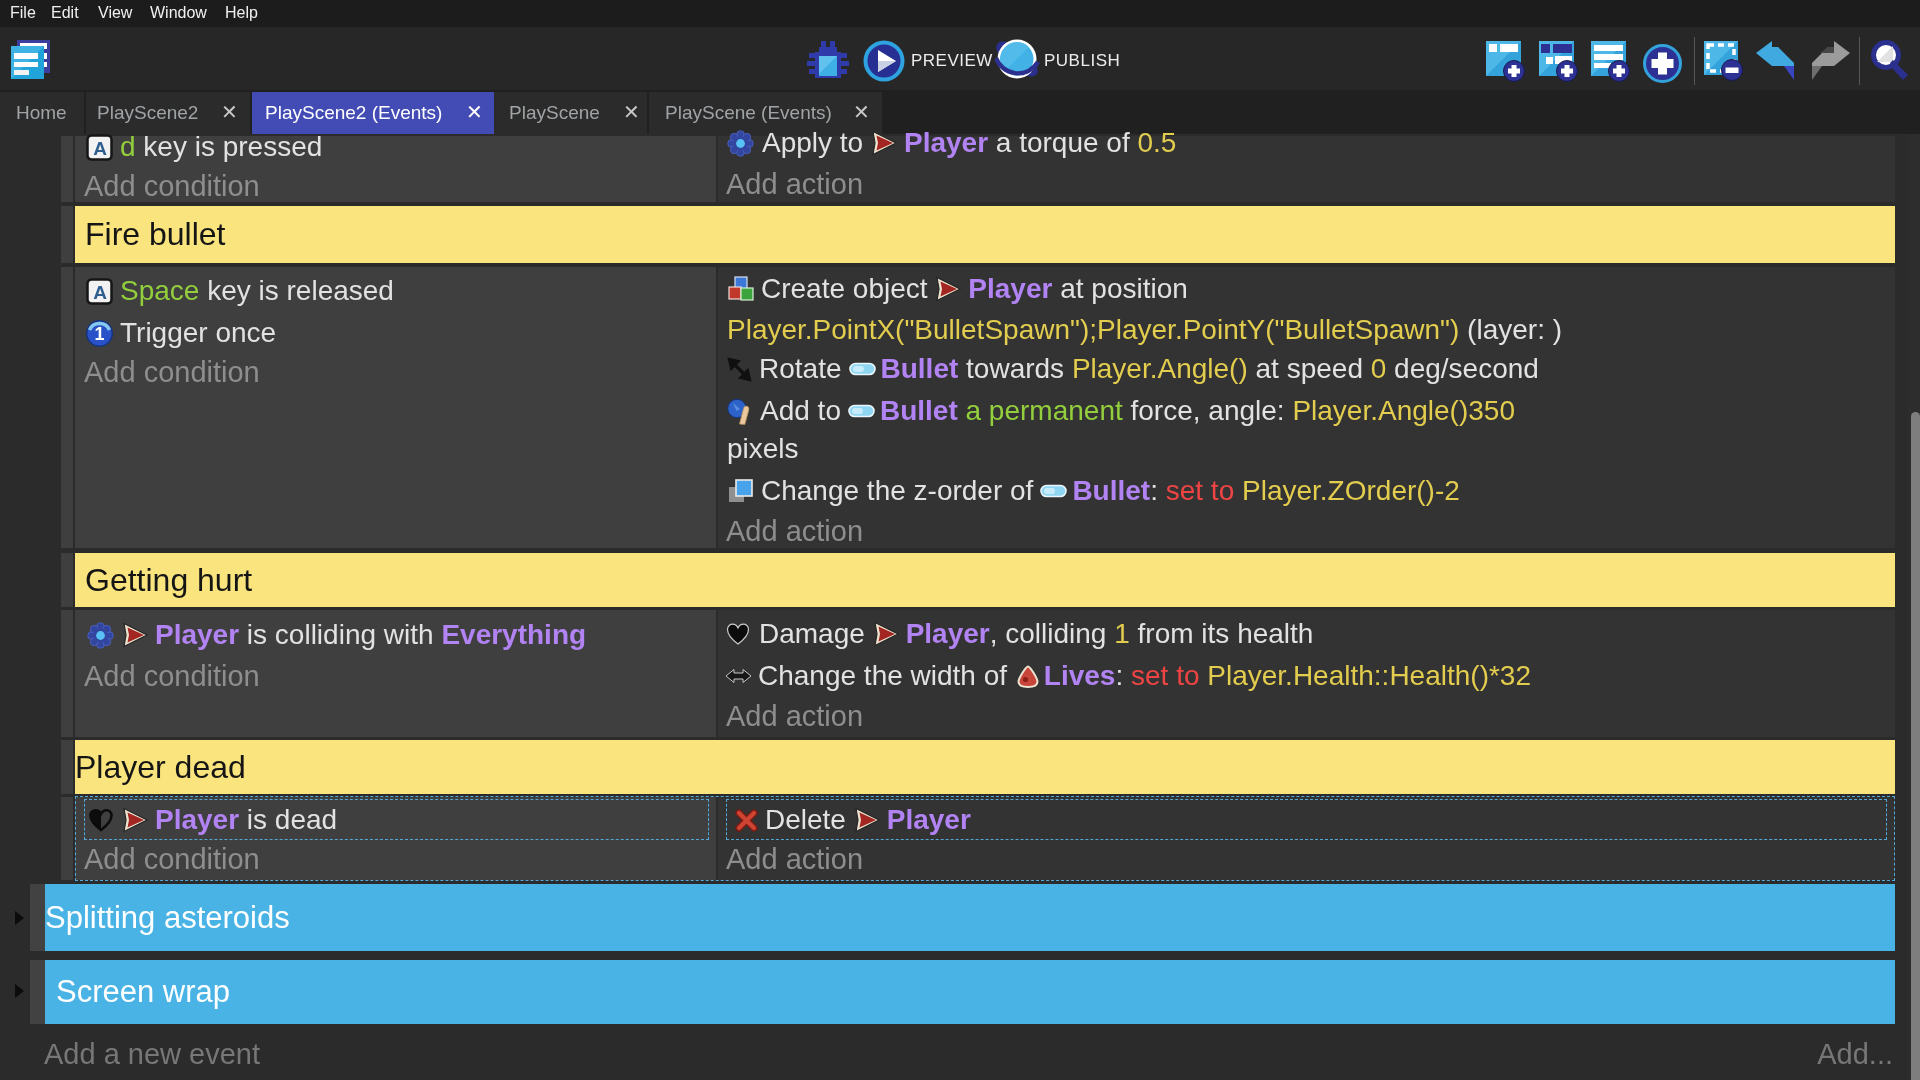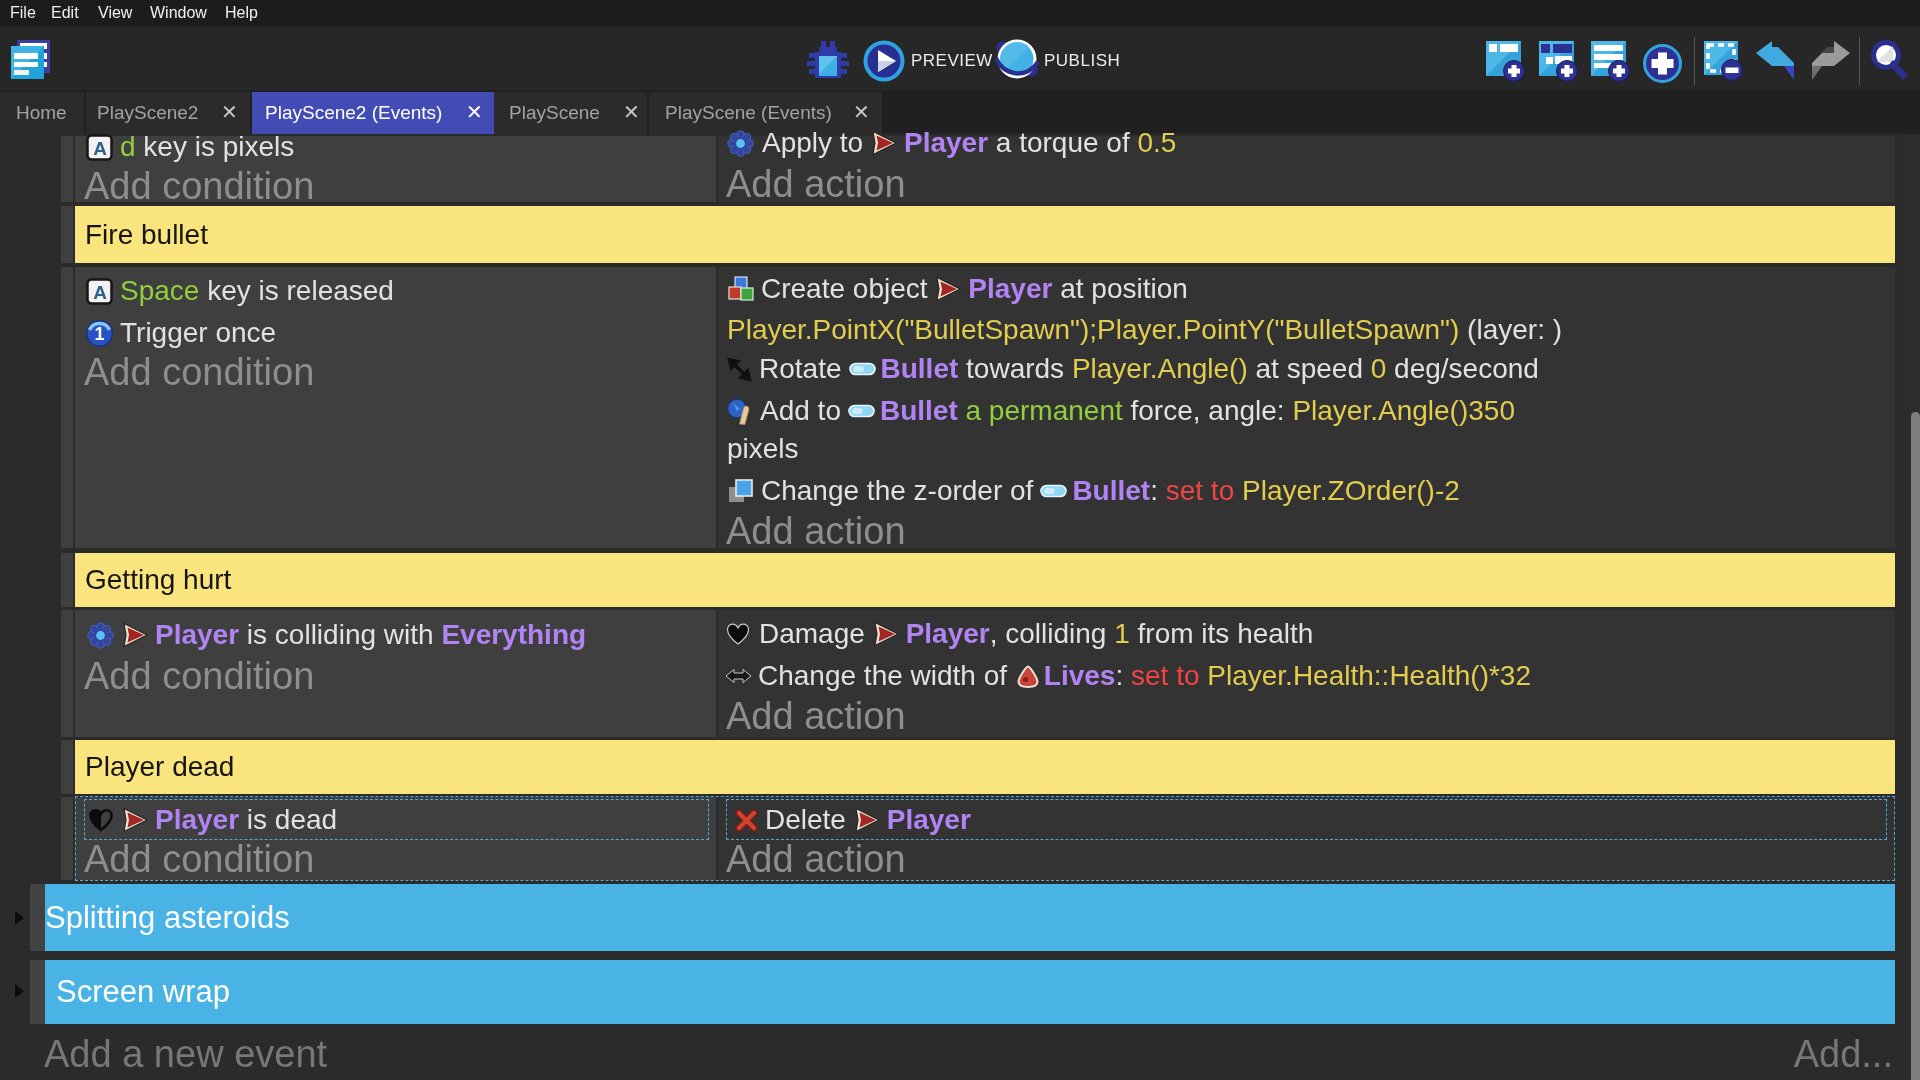--- a/index.html
+++ b/index.html
@@ -14,26 +14,26 @@
   .tab{position:absolute;top:2px;height:42px;background:#2b2b2b;color:#a0a4a6;font-size:19px;}
   .tab .lbl{position:absolute;top:10px;}
   .tab .x{position:absolute;top:8px;color:#c8c8c8;font-size:20px;}
   .tab.active{background:#434cb4;color:#ffffff;padding-left:26px;}
   .tab.active .x{color:#ffffff;}
   
   #events{left:0;top:134px;width:1920px;height:946px;background:#2b2b2b;}
   .strip{position:absolute;left:61px;width:12px;background:#3f3f3f;}
   .cond{position:absolute;left:75px;width:641px;background:#3f3f3f;}
   .act{position:absolute;left:718px;width:1177px;background:#333333;}
-  .comment{position:absolute;left:75px;width:1820px;background:#fae47e;color:#151515;font-size:28px;display:flex;align-items:center;}
+  .comment{position:absolute;left:75px;width:1820px;background:#fae47e;color:#151515;font-size:32px;display:flex;align-items:center;}
   .group{position:absolute;left:45px;width:1850px;background:#49b3e5;color:#ffffff;font-size:31px;display:flex;align-items:center;}
   .gstrip{position:absolute;left:30px;width:15px;background:#424242;}
   .tri{position:absolute;width:0;height:0;border-left:9px solid #0c0c0c;border-top:7px solid transparent;border-bottom:7px solid transparent;left:15px;}
   .line{position:absolute;display:flex;align-items:center;height:40px;font-size:28px;color:#e2e2e2;white-space:pre;}
-  .addph{position:absolute;height:40px;line-height:40px;font-size:38px;color:#8e8e8e;white-space:pre;}
+  .addph{position:absolute;height:40px;line-height:40px;font-size:29px;color:#8e8e8e;white-space:pre;}
   .ob{color:#b283f2;font-weight:bold;}
   .gr{color:#93cf3d;}
   .yl{color:#e3cd4e;text-align:center;}
   .lv{color:#ef4444;}
   .ic{flex:0 0 auto;}
 </style>
 </head>
 <body>
 <div id="menubar" class="abs">
   <span style="left:10px">File</span>
@@ -184,21 +184,21 @@
 <div class="act" style="top:267px;height:281px"></div>
 <div class="strip" style="top:553px;height:54px"></div>
 <div class="comment" style="top:553px;height:54px">
     <span style="margin-left:10px">Getting hurt</span>
   </div>
 <div class="strip" style="top:610px;height:127px"></div>
 <div class="cond" style="top:610px;height:127px"></div>
 <div class="act" style="top:610px;height:127px"></div>
 <div class="strip" style="top:740px;height:54px"></div>
 <div class="comment" style="top:740px;height:54px">
-    <span style="margin-left:10px">Player dead</span>
+    <span style="">Player dead</span>
   </div>
 <div class="strip" style="top:797px;height:83px"></div>
 <div class="cond" style="top:797px;height:83px"></div>
 <div class="act" style="top:797px;height:83px"></div>
 <div class="abs" style="left:75px;top:796px;width:1820px;height:85px;border:1px dashed #55a9d9;box-sizing:border-box"></div>
 <div class="abs" style="left:84px;top:799px;width:625px;height:41px;border:1px dashed #55a9d9;box-sizing:border-box"></div>
 <div class="abs" style="left:726px;top:799px;width:1161px;height:41px;border:1px dashed #55a9d9;box-sizing:border-box"></div>
 <div class="gstrip" style="top:884px;height:67px"></div>
 <div class="group" style="top:884px;height:67px">
     <span style="">Splitting asteroids</span>
@@ -207,21 +207,21 @@
 <div class="gstrip" style="top:960px;height:64px"></div>
 <div class="group" style="top:960px;height:64px">
     <span style="margin-left:11px">Screen wrap</span>
   </div>
 <div class="tri" style="top:984px"></div>
 <div class="abs" style="left:1908px;top:134px;width:12px;height:946px;background:#2d2d2d"></div>
 <div class="abs" style="left:1911px;top:412px;width:9px;height:668px;background:#7e7e7e;border-radius:5px 5px 0 0"></div>
 <div class="line" style="left:86px;top:127px"><svg class="ic" width="27" height="27" style="margin-right:7px">
       <rect x="1.5" y="1.5" width="24" height="24" rx="4" fill="#f2f2f2" stroke="#161616" stroke-width="2.5"></rect>
       <text x="14" y="20.5" font-size="19" font-weight="bold" fill="#2e5f8e" text-anchor="middle">A</text>
-    </svg><span class="gr">d</span><span> key is pixels</span></div>
+    </svg><span class="gr">d</span><span> key is pressed</span></div>
 <div class="addph" style="left:84px;top:166px">Add condition</div>
 <div class="line" style="left:727px;top:123px"><svg class="ic" width="27" height="27" style="margin-right:8px">
       <g fill="#33469f" stroke="#4f65c8" stroke-width="0.8">
         <circle cx="13.5" cy="4.6" r="3.9"></circle>
         <circle cx="13.5" cy="22.4" r="3.9"></circle>
         <circle cx="4.6" cy="13.5" r="3.9"></circle>
         <circle cx="22.4" cy="13.5" r="3.9"></circle>
         <circle cx="7.2" cy="7.2" r="3.9"></circle>
         <circle cx="19.8" cy="7.2" r="3.9"></circle>
         <circle cx="7.2" cy="19.8" r="3.9"></circle>

